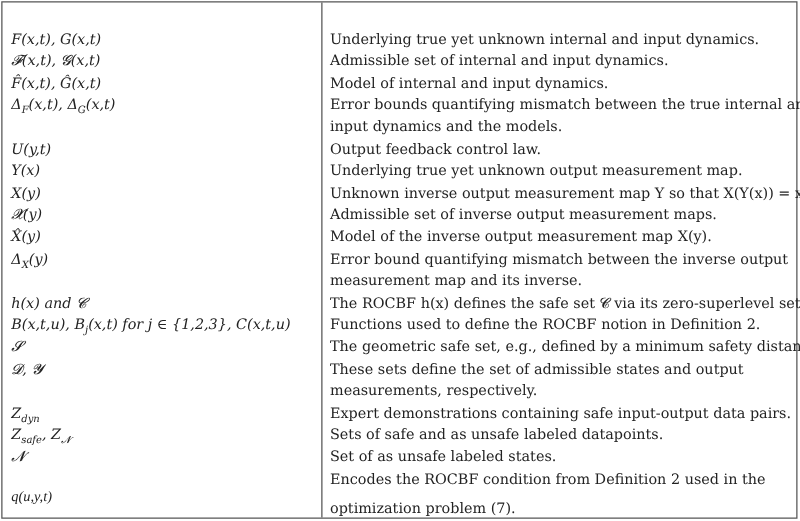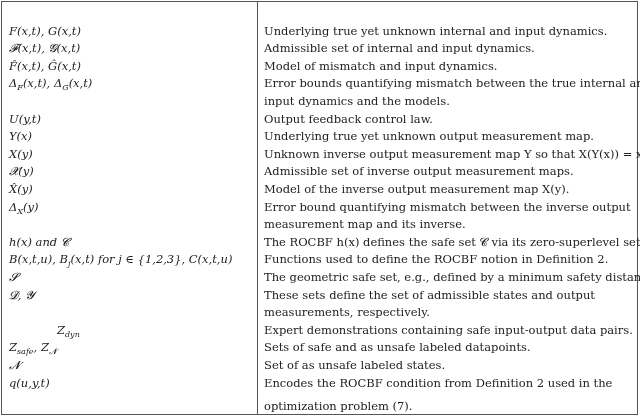--- a/index.html
+++ b/index.html
@@ -17,21 +17,21 @@
 <body>
 
 <div class="table">
   <div class="divider"></div>
   <div id="rows">
       <span class="cell sym" style="top: 19.5px;">F(x,t), G(x,t)</span>
       <span class="cell mean" style="top: 19.5px;">Underlying true yet unknown internal and input dynamics.</span>
       <span class="cell sym" style="top: 37.1px;">𝓕(x,t), 𝓖(x,t)</span>
       <span class="cell mean" style="top: 37px;">Admissible set of internal and input dynamics.</span>
       <span class="cell sym" style="top: 54.7px;">F̂(x,t), Ĝ(x,t)</span>
-      <span class="cell mean" style="top: 54.7px;">Model of mismatch and input dynamics.</span>
+      <span class="cell mean" style="top: 54.7px;">Model of internal and input dynamics.</span>
       <span class="cell sym" style="top: 72.3px;">Δ<sub>F</sub>(x,t), Δ<sub>G</sub>(x,t)</span>
       <span class="cell mean" style="top: 72.3px;">Error bounds quantifying mismatch between the true internal and</span>
       <span class="cell mean" style="top: 89.9px;"> input dynamics and the models.</span>
       <span class="cell sym" style="top: 107.5px;">U(y,t)</span>
       <span class="cell mean" style="top: 107.5px;">Output feedback control law.</span>
       <span class="cell sym" style="top: 125.1px;">Y(x)</span>
       <span class="cell mean" style="top: 125.1px;">Underlying true yet unknown output measurement map.</span>
       <span class="cell sym" style="top: 142.7px;">X(y)</span>
       <span class="cell mean" style="top: 142.7px;">Unknown inverse output measurement map Y so that X(Y(x)) = x.</span>
       <span class="cell sym" style="top: 160.3px; text-align: right;">𝓧(y)</span>
@@ -43,23 +43,23 @@
       <span class="cell mean" style="top: 213.1px; text-align: right;">measurement map and its inverse.</span>
       <span class="cell sym" style="top: 230.7px;">h(x) and 𝓒</span>
       <span class="cell mean" style="top: 230.7px;">The ROCBF h(x) defines the safe set 𝓒 via its zero-superlevel sets.</span>
       <span class="cell sym" style="top: 248.3px;">B(x,t,u), B<sub>j</sub>(x,t) for j ∈ {1,2,3}, C(x,t,u)</span>
       <span class="cell mean" style="top: 248.3px;">Functions used to define the ROCBF notion in Definition 2.</span>
       <span class="cell sym" style="top: 265.9px;">𝓢</span>
       <span class="cell mean" style="top: 265.9px;">The geometric safe set, e.g., defined by a minimum safety distance.</span>
       <span class="cell sym" style="top: 283.5px;">𝓓, 𝓨</span>
       <span class="cell mean" style="top: 283.5px;">These sets define the set of admissible states and output</span>
       <span class="cell mean" style="top: 301.1px;">measurements, respectively.</span>
-      <span class="cell sym" style="top: 318.7px; margin-left: 48px;">Z<sub>dyn</sub></span>
+      <span class="cell sym" style="top: 318.7px;">Z<sub>dyn</sub></span>
       <span class="cell mean" style="top: 318.7px;">Expert demonstrations containing safe input-output data pairs.</span>
       <span class="cell sym" style="top: 336.3px;">Z<sub>safe</sub>, Z<sub>𝓝</sub></span>
       <span class="cell mean" style="top: 336.3px;">Sets of safe and as unsafe labeled datapoints.</span>
       <span class="cell sym" style="top: 353.9px;">𝓝</span>
       <span class="cell mean" style="top: 353.9px;">Set of as unsafe labeled states.</span>
-      <span class="cell sym" style="top: 372px;">q(u,y,t)</span>
+      <span class="cell sym" style="top: 387px; font-family: Liberation Serif, serif;">q(u,y,t)</span>
       <span class="cell mean" style="top: 371.5px;">Encodes the ROCBF condition from Definition 2 used in the</span>
       <span class="cell mean" style="top: 395px;">optimization problem (7).</span>
     </div>
 </div>
 
 </body></html>

